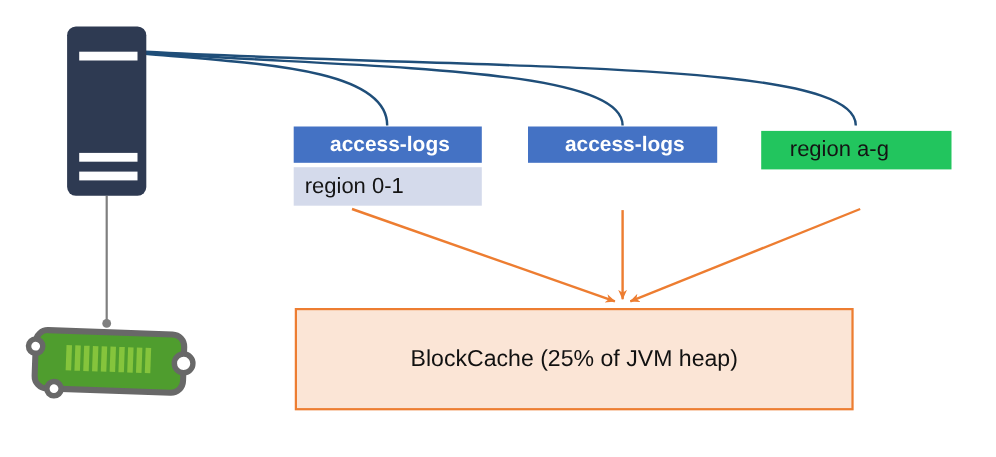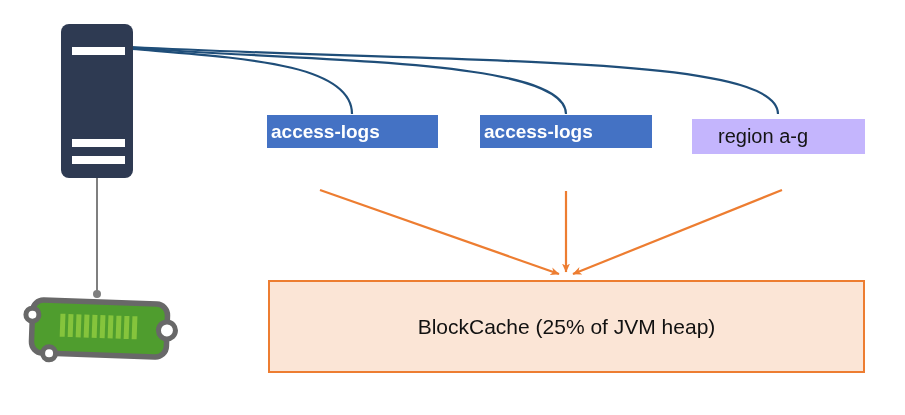--- a/index.html
+++ b/index.html
@@ -20,37 +20,37 @@
   .server .slot2{top:115px;}
   .server .slot3{top:132px;}
 
   
   .ram{position:absolute;left:18px;top:288px;}
 
   
   .tbox{position:absolute;top:115px;}
   .tbox .thead{
     height:33px;line-height:33px;padding-left:4px;box-sizing:border-box;
-    color:#ffffff;font-weight:bold;font-size:19px;
+    color:#ffffff;font-weight:bold;font-size:19px;text-align:center;
   }
   .tbox .trow{
     margin-top:4px;height:35px;line-height:35px;padding-left:10px;box-sizing:border-box;
     color:#141414;font-size:20px;
   }
   .thead.blue{background:#4472C4;}
   .trow.lav{background:#D4DAEB;}
   .thead.green{background:#70AD47;}
-  .trow.sage{background:#c4b5fd;padding-left:26px;}
+  .trow.sage{background:#22c55e;padding-left:26px;}
   #tbox1{left:267px;width:171px;}
   #tbox2{left:480px;width:172px;}
   #tbox3{left:692px;width:173px;}
 
   
   .blockcache{
-    position:absolute;left:268px;top:280px;width:597px;height:93px;box-sizing:border-box;
+    position:absolute;left:268px;top:280px;width:508px;height:93px;box-sizing:border-box;
     background:#FBE5D6;border:2px solid #ED7D31;
     display:flex;align-items:center;justify-content:center;
     color:#111111;font-size:21px;
   }
 </style>
 </head>
 <body>
 
 <div id="canvas">
 
@@ -99,20 +99,21 @@
       <g fill="#ffffff" stroke="#686868" stroke-width="5">
         <circle cx="14" cy="29" r="6.5"></circle>
         <circle cx="149" cy="40" r="8.5"></circle>
         <circle cx="32" cy="67" r="6.5"></circle>
       </g>
     </g>
   </svg>
 
   <div class="tbox" id="tbox1">
     <div class="thead blue">access-logs</div>
+    <div class="trow lav">region 0-1</div>
   </div>
 
   <div class="tbox" id="tbox2">
     <div class="thead blue">access-logs</div>
   </div>
 
   <div class="tbox" id="tbox3">
     <div class="trow sage">region a-g</div>
   </div>
 

